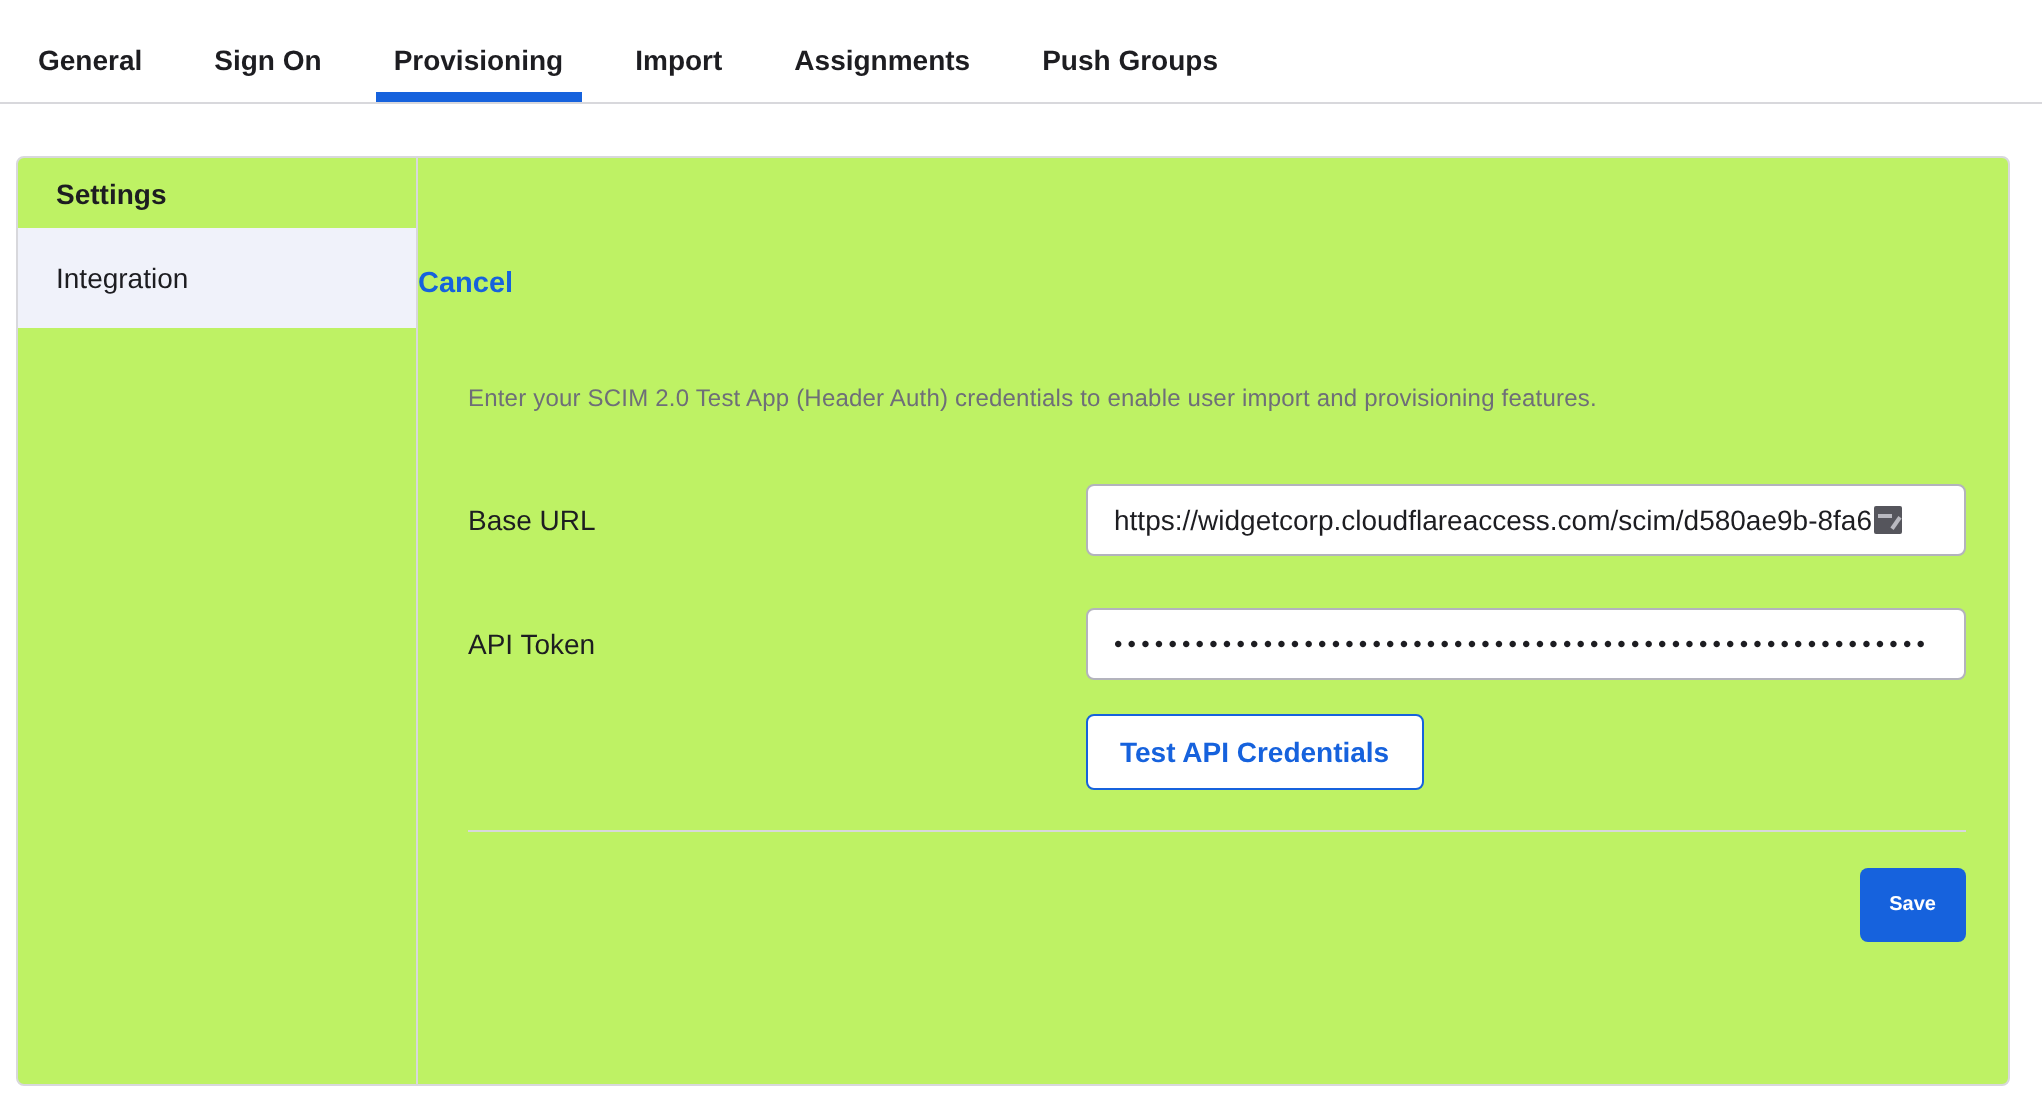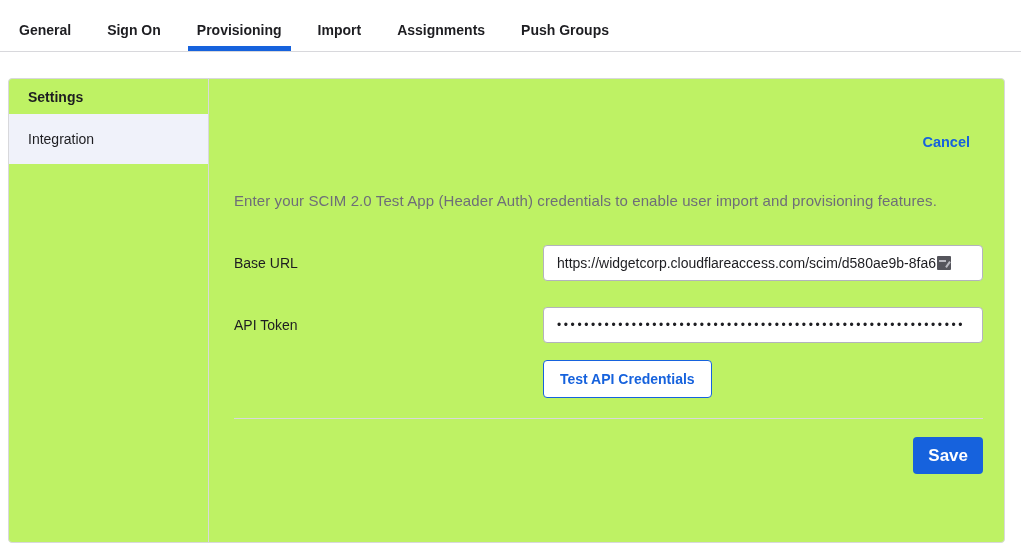--- a/index.html
+++ b/index.html
@@ -71,23 +71,22 @@
     cursor: pointer;
   }
   .sidenav-item.selected { background: #f0f2fa; }
 
   
   .main { flex: 1; min-width: 0; }
 
   .cancel-row {
     margin-top: 54px;
     height: 16px;
-    text-align: right;
+    text-align: left;
     padding-right: 34px;
-    padding-left: 27px;
   }
   .cancel-link {
     color: #1662dd;
     font-size: 14.5px;
     font-weight: 700;
     cursor: pointer;
     text-decoration: none;
   }
 
   .content { padding: 0 21px 0 25px; }
@@ -106,21 +105,21 @@
     align-items: center;
     justify-content: center;
     cursor: pointer;
     flex: none;
   }
   .checkbox svg { display: block; }
   .checkbox-label { font-size: 14px; font-weight: 700; }
 
   .description {
     margin-top: 43px;
-    font-size: 15px;
+    font-size: 12px;
     color: #6e6e78;
     letter-spacing: 0.1px;
   }
 
   .field-row {
     display: flex;
     align-items: center;
   }
   .field-row.base-url { margin-top: 36px; }
   .field-row.api-token { margin-top: 26px; }
@@ -208,21 +207,21 @@
   }
   .save-button {
     display: inline-flex;
     align-items: center;
     height: 37px;
     padding: 0 15px;
     background: #1662dd;
     border: none;
     border-radius: 4px;
     color: #ffffff;
-    font-size: 17px;
+    font-size: 10px;
     font-weight: 700;
     cursor: pointer;
     font-family: "Liberation Sans", sans-serif;
   }
 </style>
 </head>
 <body>
 
 <nav class="tabbar">
   <div class="tab">

